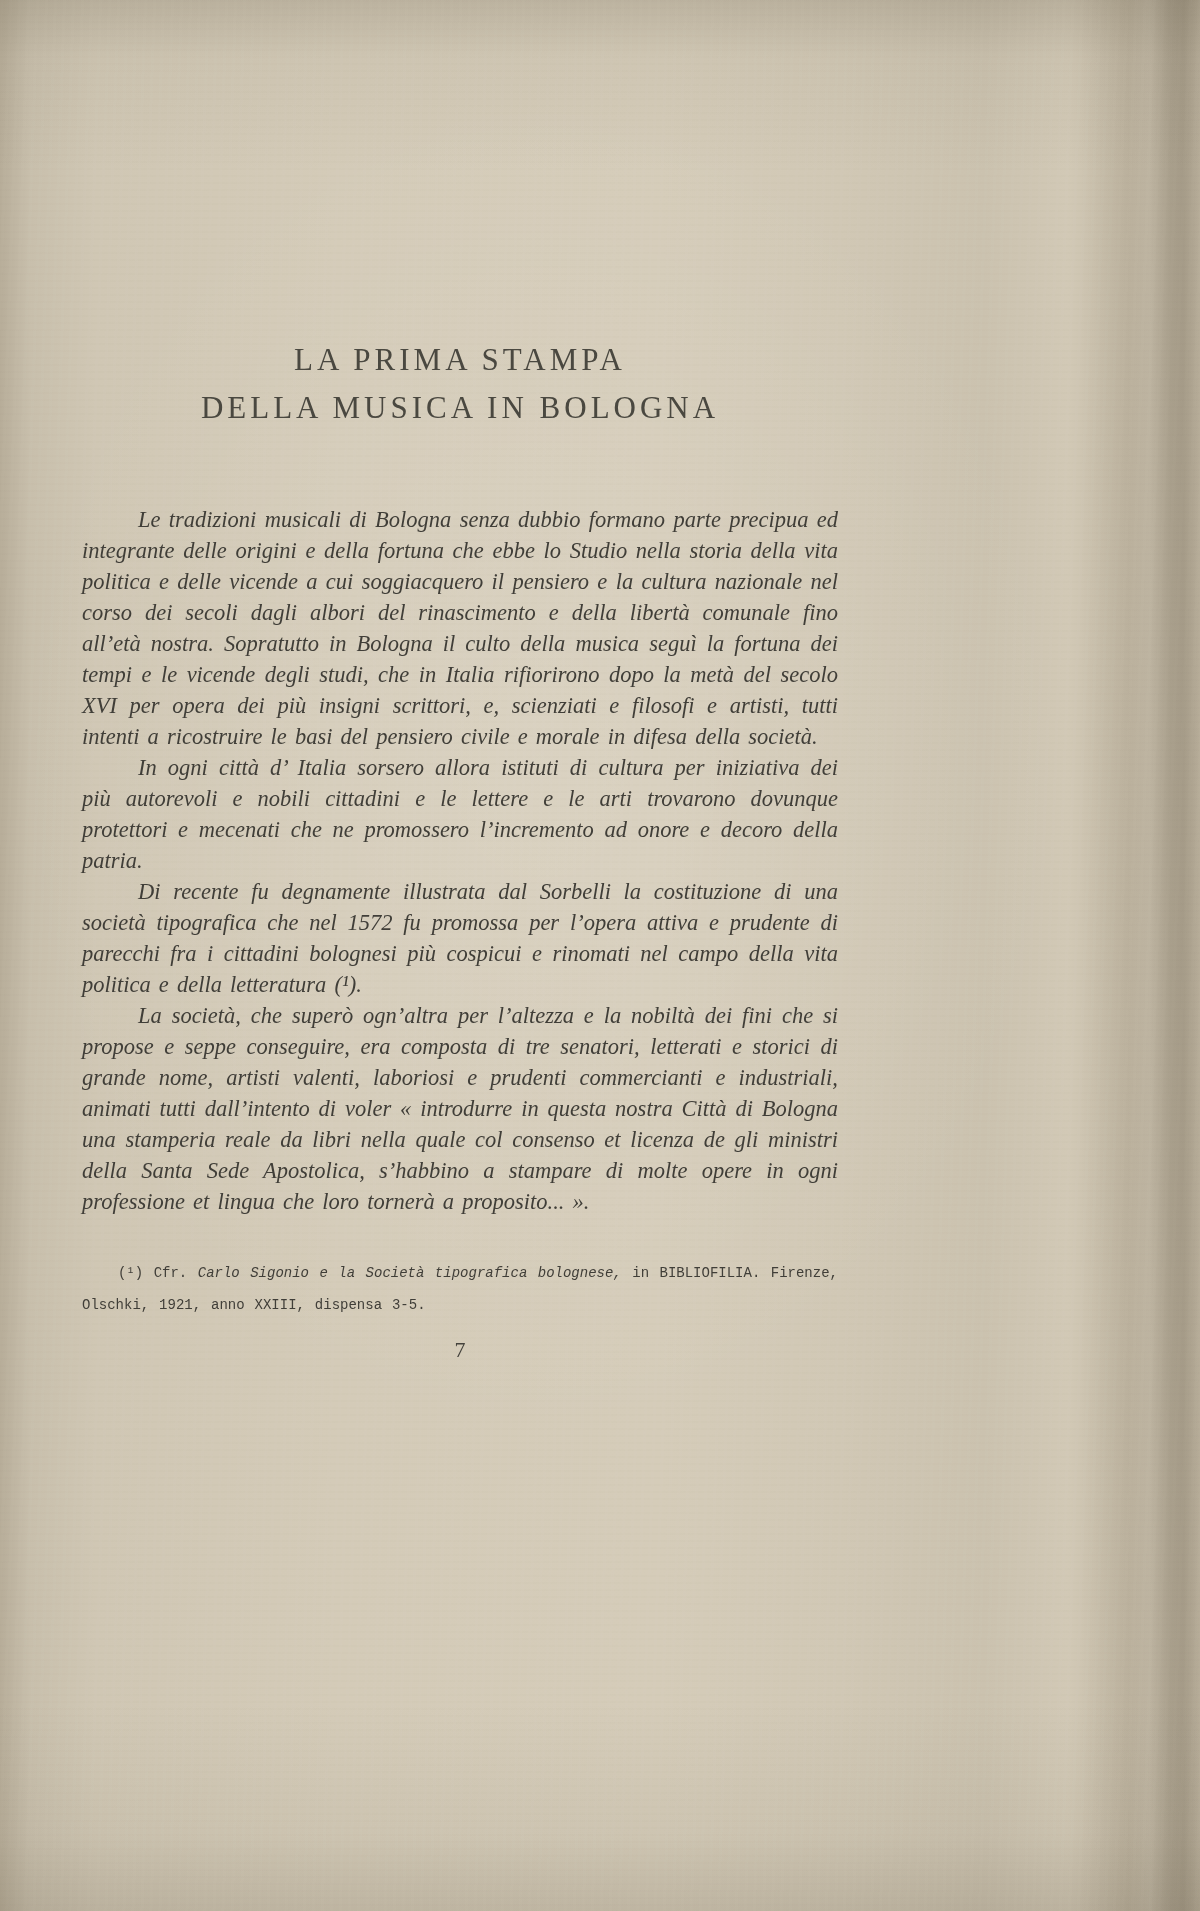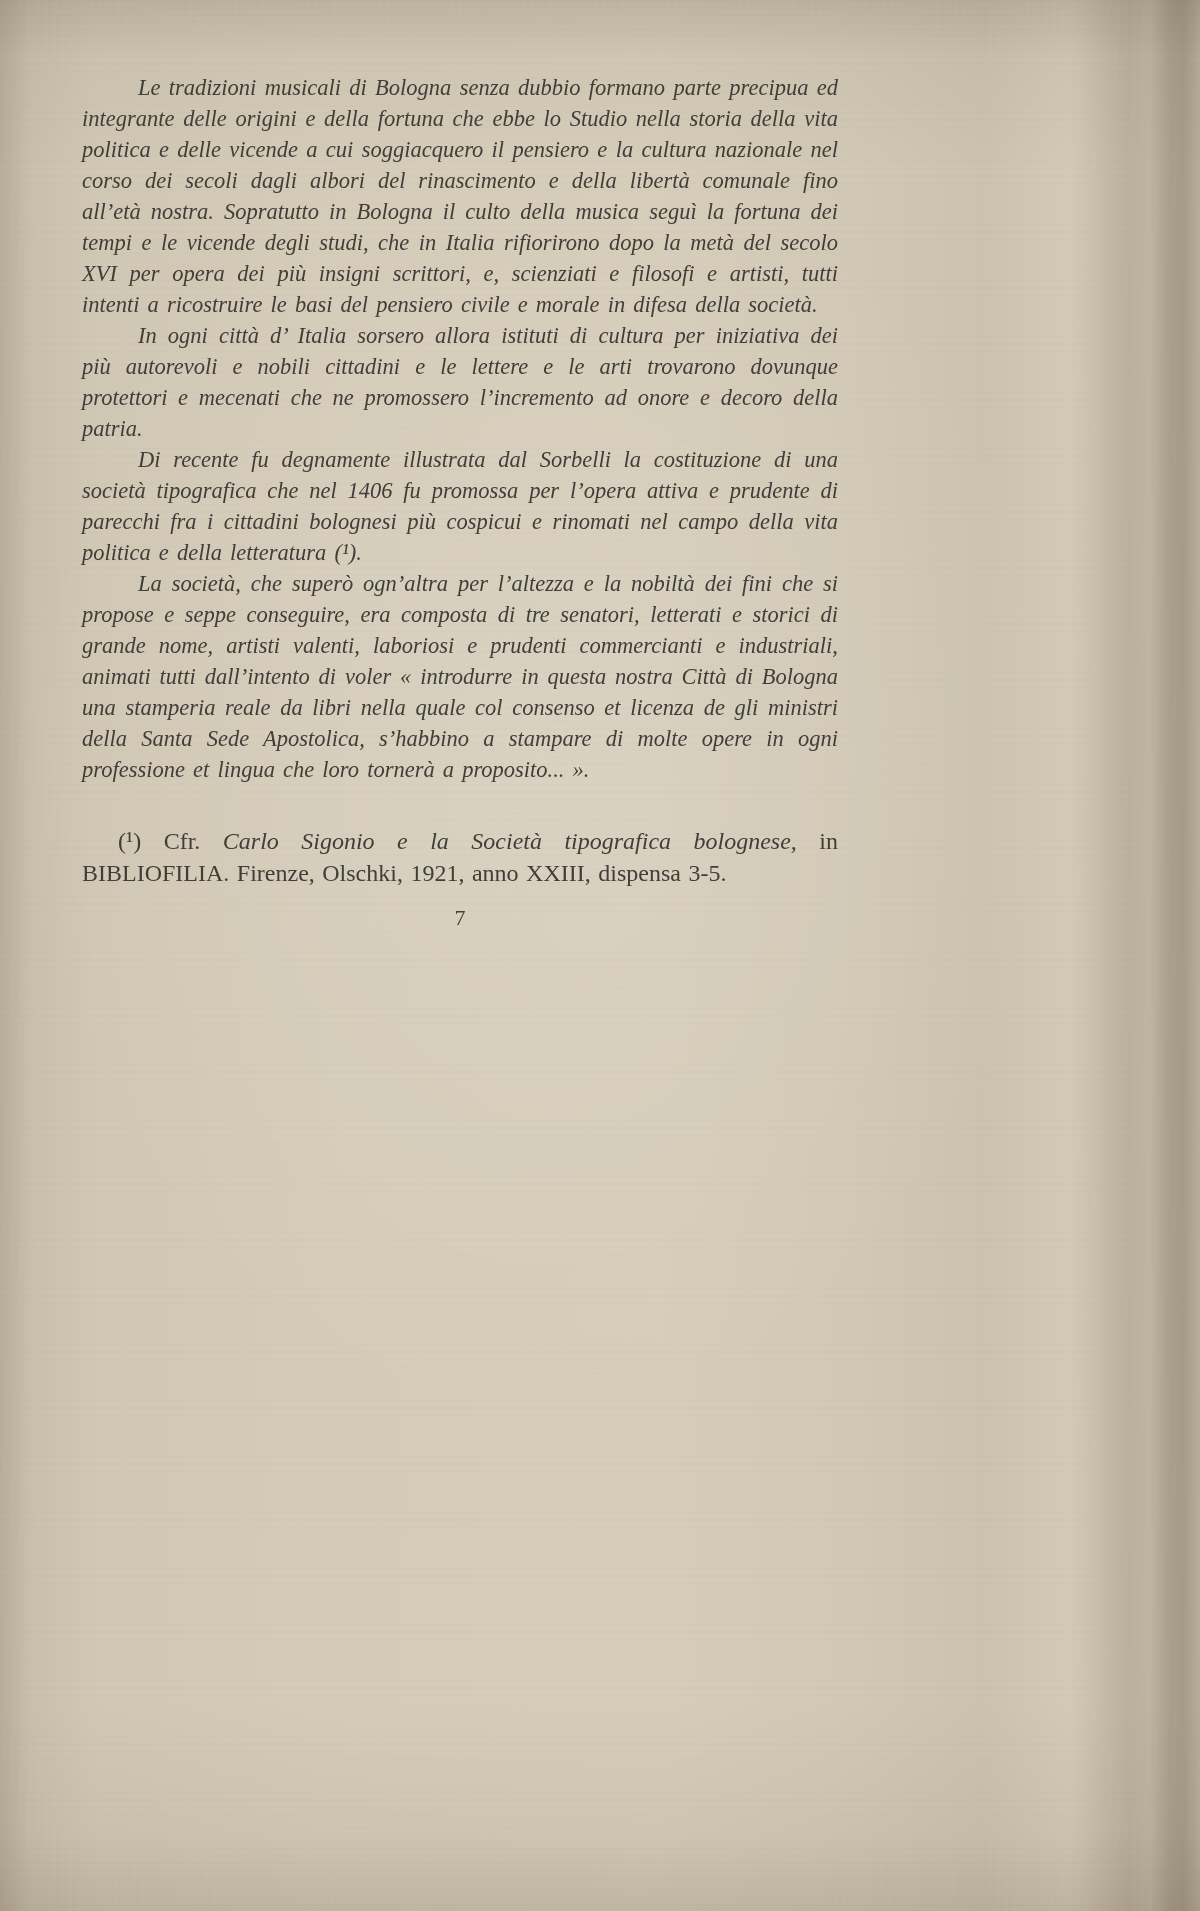--- a/index.html
+++ b/index.html
@@ -66,24 +66,25 @@
     margin-top: 72px;
     font-size: 22.5px;
     line-height: 31px;
     text-align: justify;
     word-spacing: 2.5px;
   }
   .body-text p { margin: 0; text-indent: 56px; font-style: italic; }
 
   .footnote {
     margin-top: 40px;
-    font-size: 24px;
+    font-size: 14px;
     line-height: 32px;
     text-align: justify;
     word-spacing: 1.5px;
+    font-family: Liberation Mono, monospace;
   }
   .footnote p { margin: 0; text-indent: 36px; }
   .fn-italic { font-style: italic; }
 
   .page-number {
     margin-top: 16px;
     text-align: center;
     font-size: 22px;
     color: #44423c;
   }
@@ -92,25 +93,29 @@
 <body>
 
 <div class="paper"></div>
 <div class="paper-v"></div>
 <div class="paper-vignette"></div>
 <div class="paper-grain"></div>
 <div class="fold-shadow"></div>
 
 <div class="content">
 
+  <div class="title-block">
+    <div class="title-line">LA PRIMA STAMPA</div>
+    <div class="title-line">DELLA MUSICA IN BOLOGNA</div>
+  </div>
 
   <div class="body-text">
     <p>Le tradizioni musicali di Bologna senza dubbio formano parte precipua ed integrante delle origini e della fortuna che ebbe lo Studio nella storia della vita politica e delle vicende a cui soggiacquero il pensiero e la cultura nazionale nel corso dei secoli dagli albori del rinascimento e della libertà comunale fino all’età nostra. Sopratutto in Bologna il culto della musica seguì la fortuna dei tempi e le vicende degli studi, che in Italia rifiorirono dopo la metà del secolo XVI per opera dei più insigni scrittori, e, scienziati e filosofi e artisti, tutti intenti a ricostruire le basi del pensiero civile e morale in difesa della società.</p>
     <p>In ogni città d’ Italia sorsero allora istituti di cultura per iniziativa dei più autorevoli e nobili cittadini e le lettere e le arti trovarono dovunque protettori e mecenati che ne promossero l’incremento ad onore e decoro della patria.</p>
-    <p>Di recente fu degnamente illustrata dal Sorbelli la costituzione di una società tipografica che nel 1406 fu promossa per l’opera attiva e prudente di parecchi fra i cittadini bolognesi più cospicui e rinomati nel campo della vita politica e della letteratura (¹).</p>
+    <p>Di recente fu degnamente illustrata dal Sorbelli la costituzione di una società tipografica che nel 1572 fu promossa per l’opera attiva e prudente di parecchi fra i cittadini bolognesi più cospicui e rinomati nel campo della vita politica e della letteratura (¹).</p>
     <p>La società, che superò ogn’altra per l’altezza e la nobiltà dei fini che si propose e seppe conseguire, era composta di tre senatori, letterati e storici di grande nome, artisti valenti, laboriosi e prudenti commercianti e industriali, animati tutti dall’intento di voler « introdurre in questa nostra Città di Bologna una stamperia reale da libri nella quale col consenso et licenza de gli ministri della Santa Sede Apostolica, s’habbino a stampare di molte opere in ogni professione et lingua che loro tornerà a proposito... ».</p>
   </div>
 
   <div class="footnote">
     <p><span>(¹) Cfr. </span><span class="fn-italic">Carlo Sigonio e la Società tipografica bolognese,</span><span> in BIBLIOFILIA. Firenze, Olschki, 1921, anno XXIII, dispensa 3-5.</span></p>
   </div>
 
   <div class="page-number">7</div>
 
 </div>

